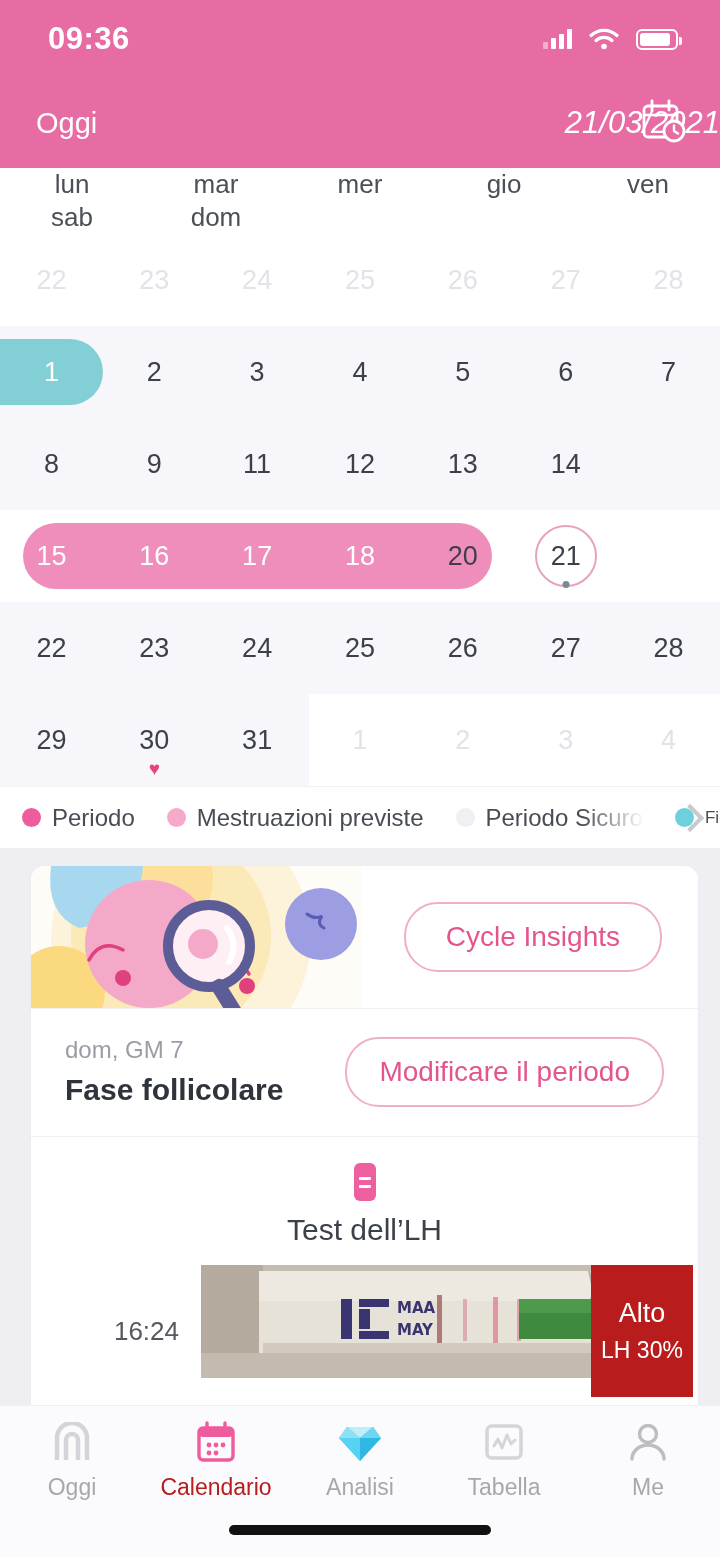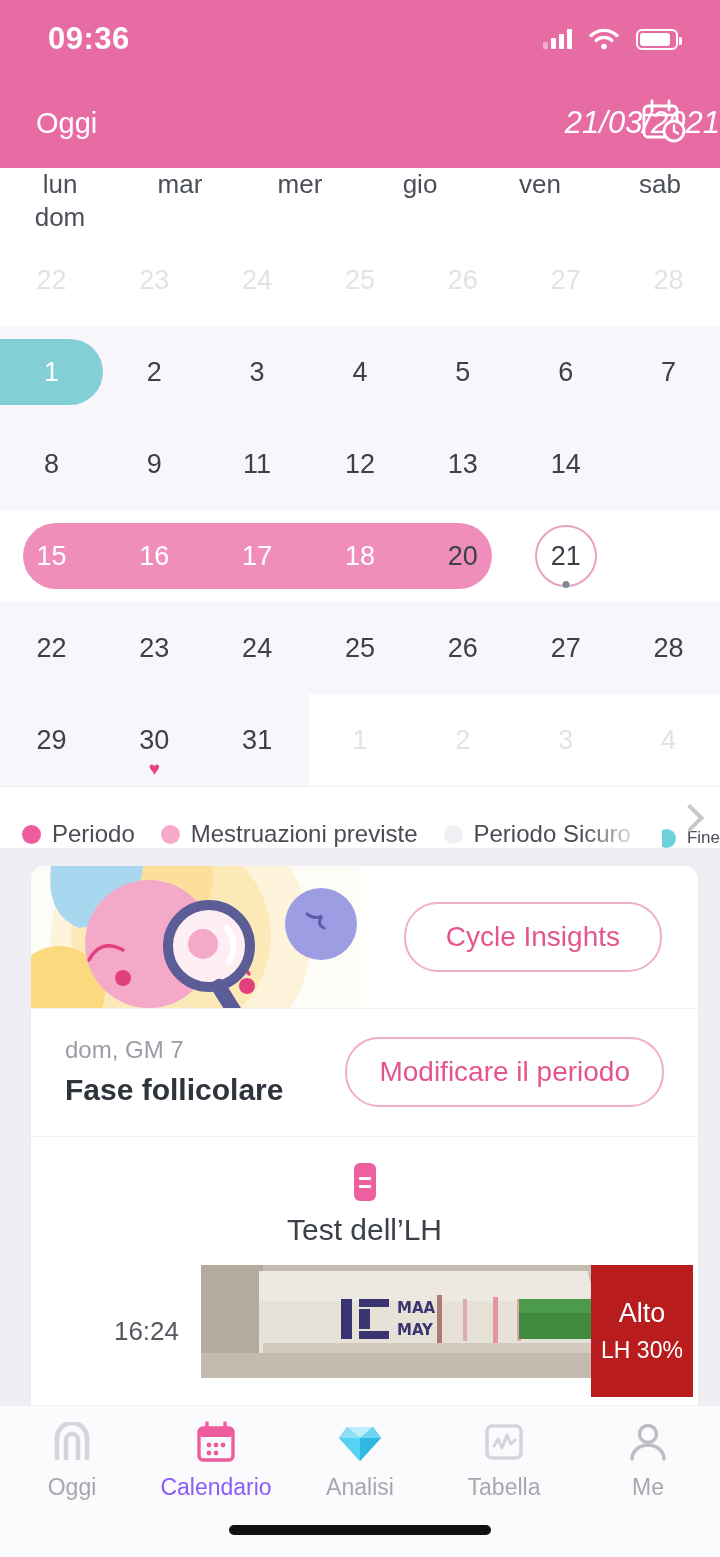--- a/index.html
+++ b/index.html
@@ -58,21 +58,21 @@
   .nav-today { color:#fff; font-size:29px; }
   .nav-date {
     position:absolute; left:0; right:0; text-align:right;
     color:#fff; font-size:31px; pointer-events:none;font-style:italic;
   }
   .nav-icon { margin-left:auto; position:relative; z-index:2; }
 
   
   .calendar { background:#fff; width:100%; }
   .weekdays {
-    display:grid; grid-template-columns:repeat(6,1fr);
+    display:grid; grid-template-columns:repeat(5,1fr);
     height:66px; align-items:center;
   }
   .weekdays div {
     text-align:center; font-size:26px; color:#4B4F58;
   }
   .weekrow {
     display:grid; grid-template-columns:repeat(7,1fr);
     height:92px; position:relative;
   }
   .weekrow.shaded { background:#F7F6FB; }
@@ -116,22 +116,22 @@
     background:#7A8A92; z-index:3;
   }
   .heart-below {
     position:absolute; left:50%; transform:translateX(-50%);
     bottom:8px; font-size:19px; color:#E8427F; z-index:3; line-height:1;
   }
 
   
   .legend {
     background:#fff; height:62px;
-    display:flex; align-items:flex-end;
-    padding:0 0 0 22px; gap:4px;
+    display:flex; align-items:center;
+    padding:0 0 0 22px; gap:10px;
     position:relative; overflow:hidden;
     border-top:1px solid #F2F1F5;
   }
   .leg-item { display:flex; align-items:center; gap:11px; margin-right:22px; white-space:nowrap; }
   .leg-dot { width:19px; height:19px; border-radius:50%; flex:none; }
   .leg-label { font-size:24px; color:#484C55; }
   .leg-item.small .leg-label { font-size:17px; }
   .leg-fade {
     position:absolute; right:58px; top:0; bottom:0; width:80px;
     background:linear-gradient(to right, rgba(255,255,255,0), #fff 78%);
@@ -206,21 +206,21 @@
   .tabbar {
     position:absolute; left:0; bottom:0; width:100%; height:152px;
     background:#FBFAFC; border-top:1px solid #F0EFF3;
   }
   .tabs { display:flex; height:108px; }
   .tab {
     flex:1; display:flex; flex-direction:column;
     align-items:center; justify-content:center; gap:9px;
   }
   .tab-label { font-size:23px; color:#A7A8AE; }
-  .tab.active .tab-label { color:#8b5cf6; }
+  .tab.active .tab-label { color:#b91c1c; }
   .tab-icon { height:46px; display:flex; align-items:center; justify-content:center; }
   .homebar {
     position:absolute; bottom:22px; left:50%; transform:translateX(-50%);
     width:262px; height:10px; border-radius:5px; background:#111;
   }
 </style>
 </head>
 <body>
 
 <div class="header">

